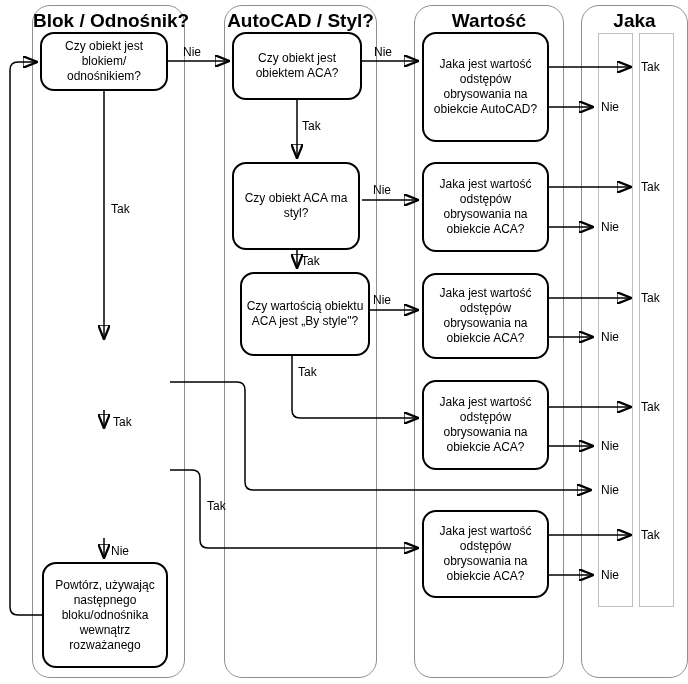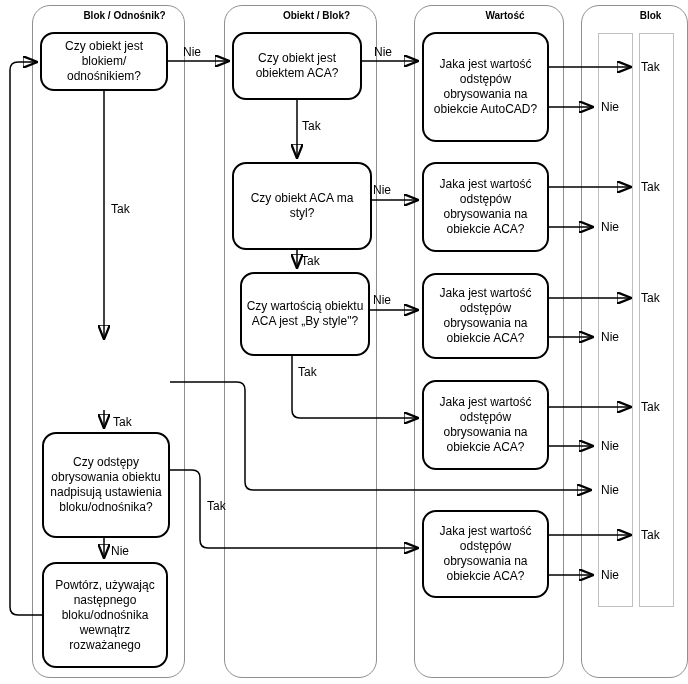--- a/index.html
+++ b/index.html
@@ -6,22 +6,22 @@
   .canvas {
     position:relative; width:688px; height:684px;
     font-family:"Liberation Sans", sans-serif;
     background:#ffffff; color:#000; overflow:hidden;
   }
   .col {
     position:absolute; border:1px solid #8f8f8f; border-radius:18px;
     background:transparent;
   }
   .col-title {
-    position:absolute; top:4px; left:16px; width:100%;
-    text-align:center; font-weight:bold; font-size:10px; white-space:nowrap;
+    position:absolute; top:4px; left:0; width:100%;
+    text-align:center; font-weight:bold; font-size:19px; white-space:nowrap;
   }
   .lane {
     position:absolute; border:1px solid #bfbfbf; background:transparent;
   }
   .node {
     position:absolute; border:2px solid #000; border-radius:14px;
     background:#ffffff; display:flex; align-items:center; justify-content:center;
     text-align:center; font-size:12px; line-height:15px;
     white-space:pre-line; padding:0;
     box-sizing:border-box;
@@ -35,27 +35,27 @@
 </style>
 </head>
 <body>
 
 <div class="canvas">
 
   <div class="col" style="left:32px;top:5px;width:151px;height:671px">
     <div class="col-title">Blok / Odnośnik?</div>
   </div>
   <div class="col" style="left:224px;top:5px;width:151px;height:671px">
-    <div class="col-title">Obiekt / Blok?</div>
+    <div class="col-title">AutoCAD / Styl?</div>
   </div>
   <div class="col" style="left:414px;top:5px;width:148px;height:671px">
     <div class="col-title">Wartość</div>
   </div>
   <div class="col" style="left:581px;top:5px;width:105px;height:671px">
-    <div class="col-title">Blok</div>
+    <div class="col-title">Jaka</div>
   </div>
 
   <div class="lane" style="left:598px;top:33px;width:33px;height:572px"></div>
   <div class="lane" style="left:639px;top:33px;width:33px;height:572px"></div>
 
   <svg class="wires" viewBox="0 0 688 684" xmlns="http://www.w3.org/2000/svg">
     <defs>
       <marker id="arr" markerWidth="10" markerHeight="8" refX="9" refY="4" orient="auto">
         <path d="M0,0 L10,4 L0,8 Z" fill="#000" stroke="none"></path>
       </marker>
@@ -81,33 +81,29 @@
     <path d="M 549 337 H 592" marker-end="url(#arr)"></path>
     <path d="M 549 407 H 630" marker-end="url(#arr)"></path>
     <path d="M 549 446 H 592" marker-end="url(#arr)"></path>
     <path d="M 549 535 H 630" marker-end="url(#arr)"></path>
     <path d="M 549 575 H 592" marker-end="url(#arr)"></path>
   </svg>
 
   <div class="node" style="left:40px;top:32px;width:128px;height:59px">Czy obiekt jest
 blokiem/
 odnośnikiem?</div>
-  <div class="node" style="left:42px;top:432px;width:128px;height:106px">Czy odstępy
-obrysowania obiektu
-nadpisują ustawienia
-bloku/odnośnika?</div>
   <div class="node" style="left:42px;top:562px;width:126px;height:106px">Powtórz, używając
 następnego
 bloku/odnośnika
 wewnątrz
 rozważanego</div>
 
   <div class="node" style="left:232px;top:32px;width:130px;height:68px">Czy obiekt jest
 obiektem ACA?</div>
-  <div class="node" style="left:232px;top:162px;width:140px;height:88px">Czy obiekt ACA ma
+  <div class="node" style="left:232px;top:162px;width:128px;height:88px">Czy obiekt ACA ma
 styl?</div>
   <div class="node" style="left:240px;top:272px;width:130px;height:84px">Czy wartością obiektu
 ACA jest „By style"?</div>
 
   <div class="node" style="left:422px;top:32px;width:127px;height:110px">Jaka jest wartość
 odstępów
 obrysowania na
 obiekcie AutoCAD?</div>
   <div class="node" style="left:422px;top:162px;width:127px;height:90px">Jaka jest wartość
 odstępów

